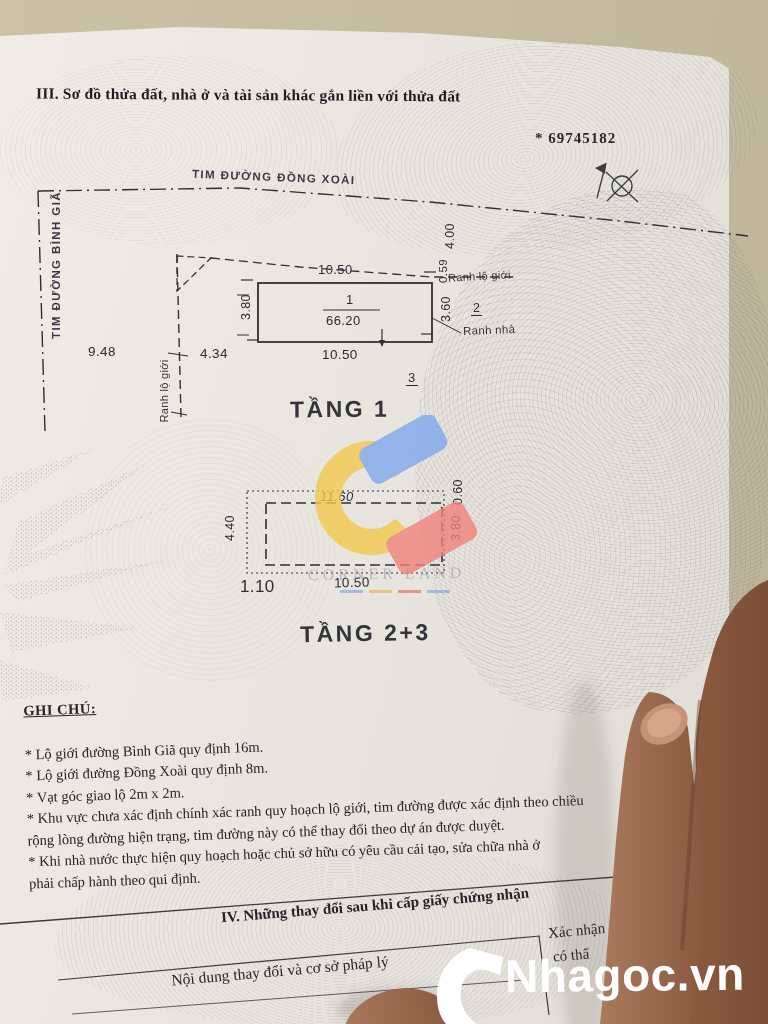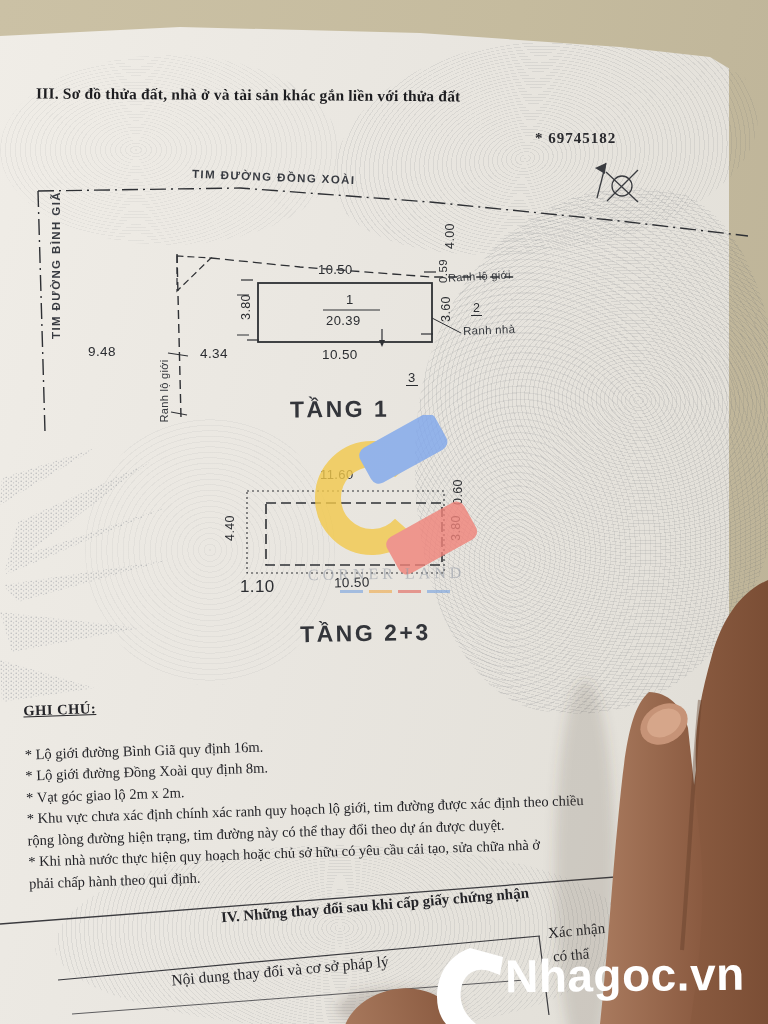--- a/index.html
+++ b/index.html
@@ -118,35 +118,35 @@
   <div class="abs road-lab" style="left:192px;top:171px;transform:rotate(2.2deg);">TIM ĐƯỜNG ĐỒNG XOÀI</div>
   <div class="vlab road-lab" style="left:-19px;top:259px;width:150px;">TIM ĐƯỜNG BÌNH GIÃ</div>
 
   <div class="abs dim" style="left:318px;top:262px;">10.50</div>
   <div class="vdim" style="left:226px;top:300px;width:40px;">3.80</div>
   <div class="vdim" style="left:426px;top:302px;width:40px;">3.60</div>
   <div class="vdim" style="left:425px;top:265px;width:36px;font-size:11.5px;">0.59</div>
   <div class="vdim" style="left:430px;top:229px;width:40px;">4.00</div>
 
   <div class="abs dim" style="left:346px;top:292px;">1</div>
-  <div class="abs dim" style="left:326px;top:313px;">20.39</div>
+  <div class="abs dim" style="left:326px;top:313px;">66.20</div>
 
   <div class="abs small-lab" style="left:448px;top:270px;transform:rotate(-3deg);">Ranh lộ giới</div>
   <div class="abs dim" style="left:471px;top:301px;font-size:12.5px;"><span class="lot-num">2</span></div>
   <div class="abs small-lab" style="left:463px;top:324px;transform:rotate(-2deg);font-size:11.5px;">Ranh nhà</div>
 
   <div class="abs dim" style="left:88px;top:344px;font-size:13.5px;">9.48</div>
   <div class="abs dim" style="left:200px;top:346px;font-size:13.5px;">4.34</div>
   <div class="abs dim" style="left:322px;top:347px;font-size:13.5px;">10.50</div>
   <div class="vlab small-lab" style="left:119px;top:385px;width:90px;">Ranh lộ giới</div>
   <div class="abs dim" style="left:406px;top:370px;"><span class="lot-num">3</span></div>
 
   <div class="abs floor-title" style="left:290px;top:396px;transform:rotate(-.5deg);">TẦNG 1</div>
 
-  <div class="abs dim" style="left:320px;top:467px;">11.60</div>
+  <div class="abs dim" style="left:320px;top:489px;font-style:italic;">11.60</div>
   <div class="vdim" style="left:210px;top:521px;width:40px;">4.40</div>
   <div class="vdim" style="left:438px;top:485px;width:40px;">0.60</div>
   <div class="vdim" style="left:436px;top:521px;width:40px;">3.80</div>
   <div class="abs dim" style="left:240px;top:577px;font-size:17px;">1.10</div>
   <div class="abs dim" style="left:334px;top:575px;font-size:13.5px;transform:rotate(-2deg);">10.50</div>
   <div class="abs floor-title" style="left:300px;top:620px;transform:rotate(-1deg);">TẦNG 2+3</div>
 
   <svg class="abs" width="230" height="200" style="left:290px;top:415px;opacity:.8;">
     <g transform="translate(-290,-415)">
       <path d="M404.7 527.4 A44 44 0 1 1 404.7 468.6" stroke="#f2c94c" stroke-width="26" fill="none"></path>

